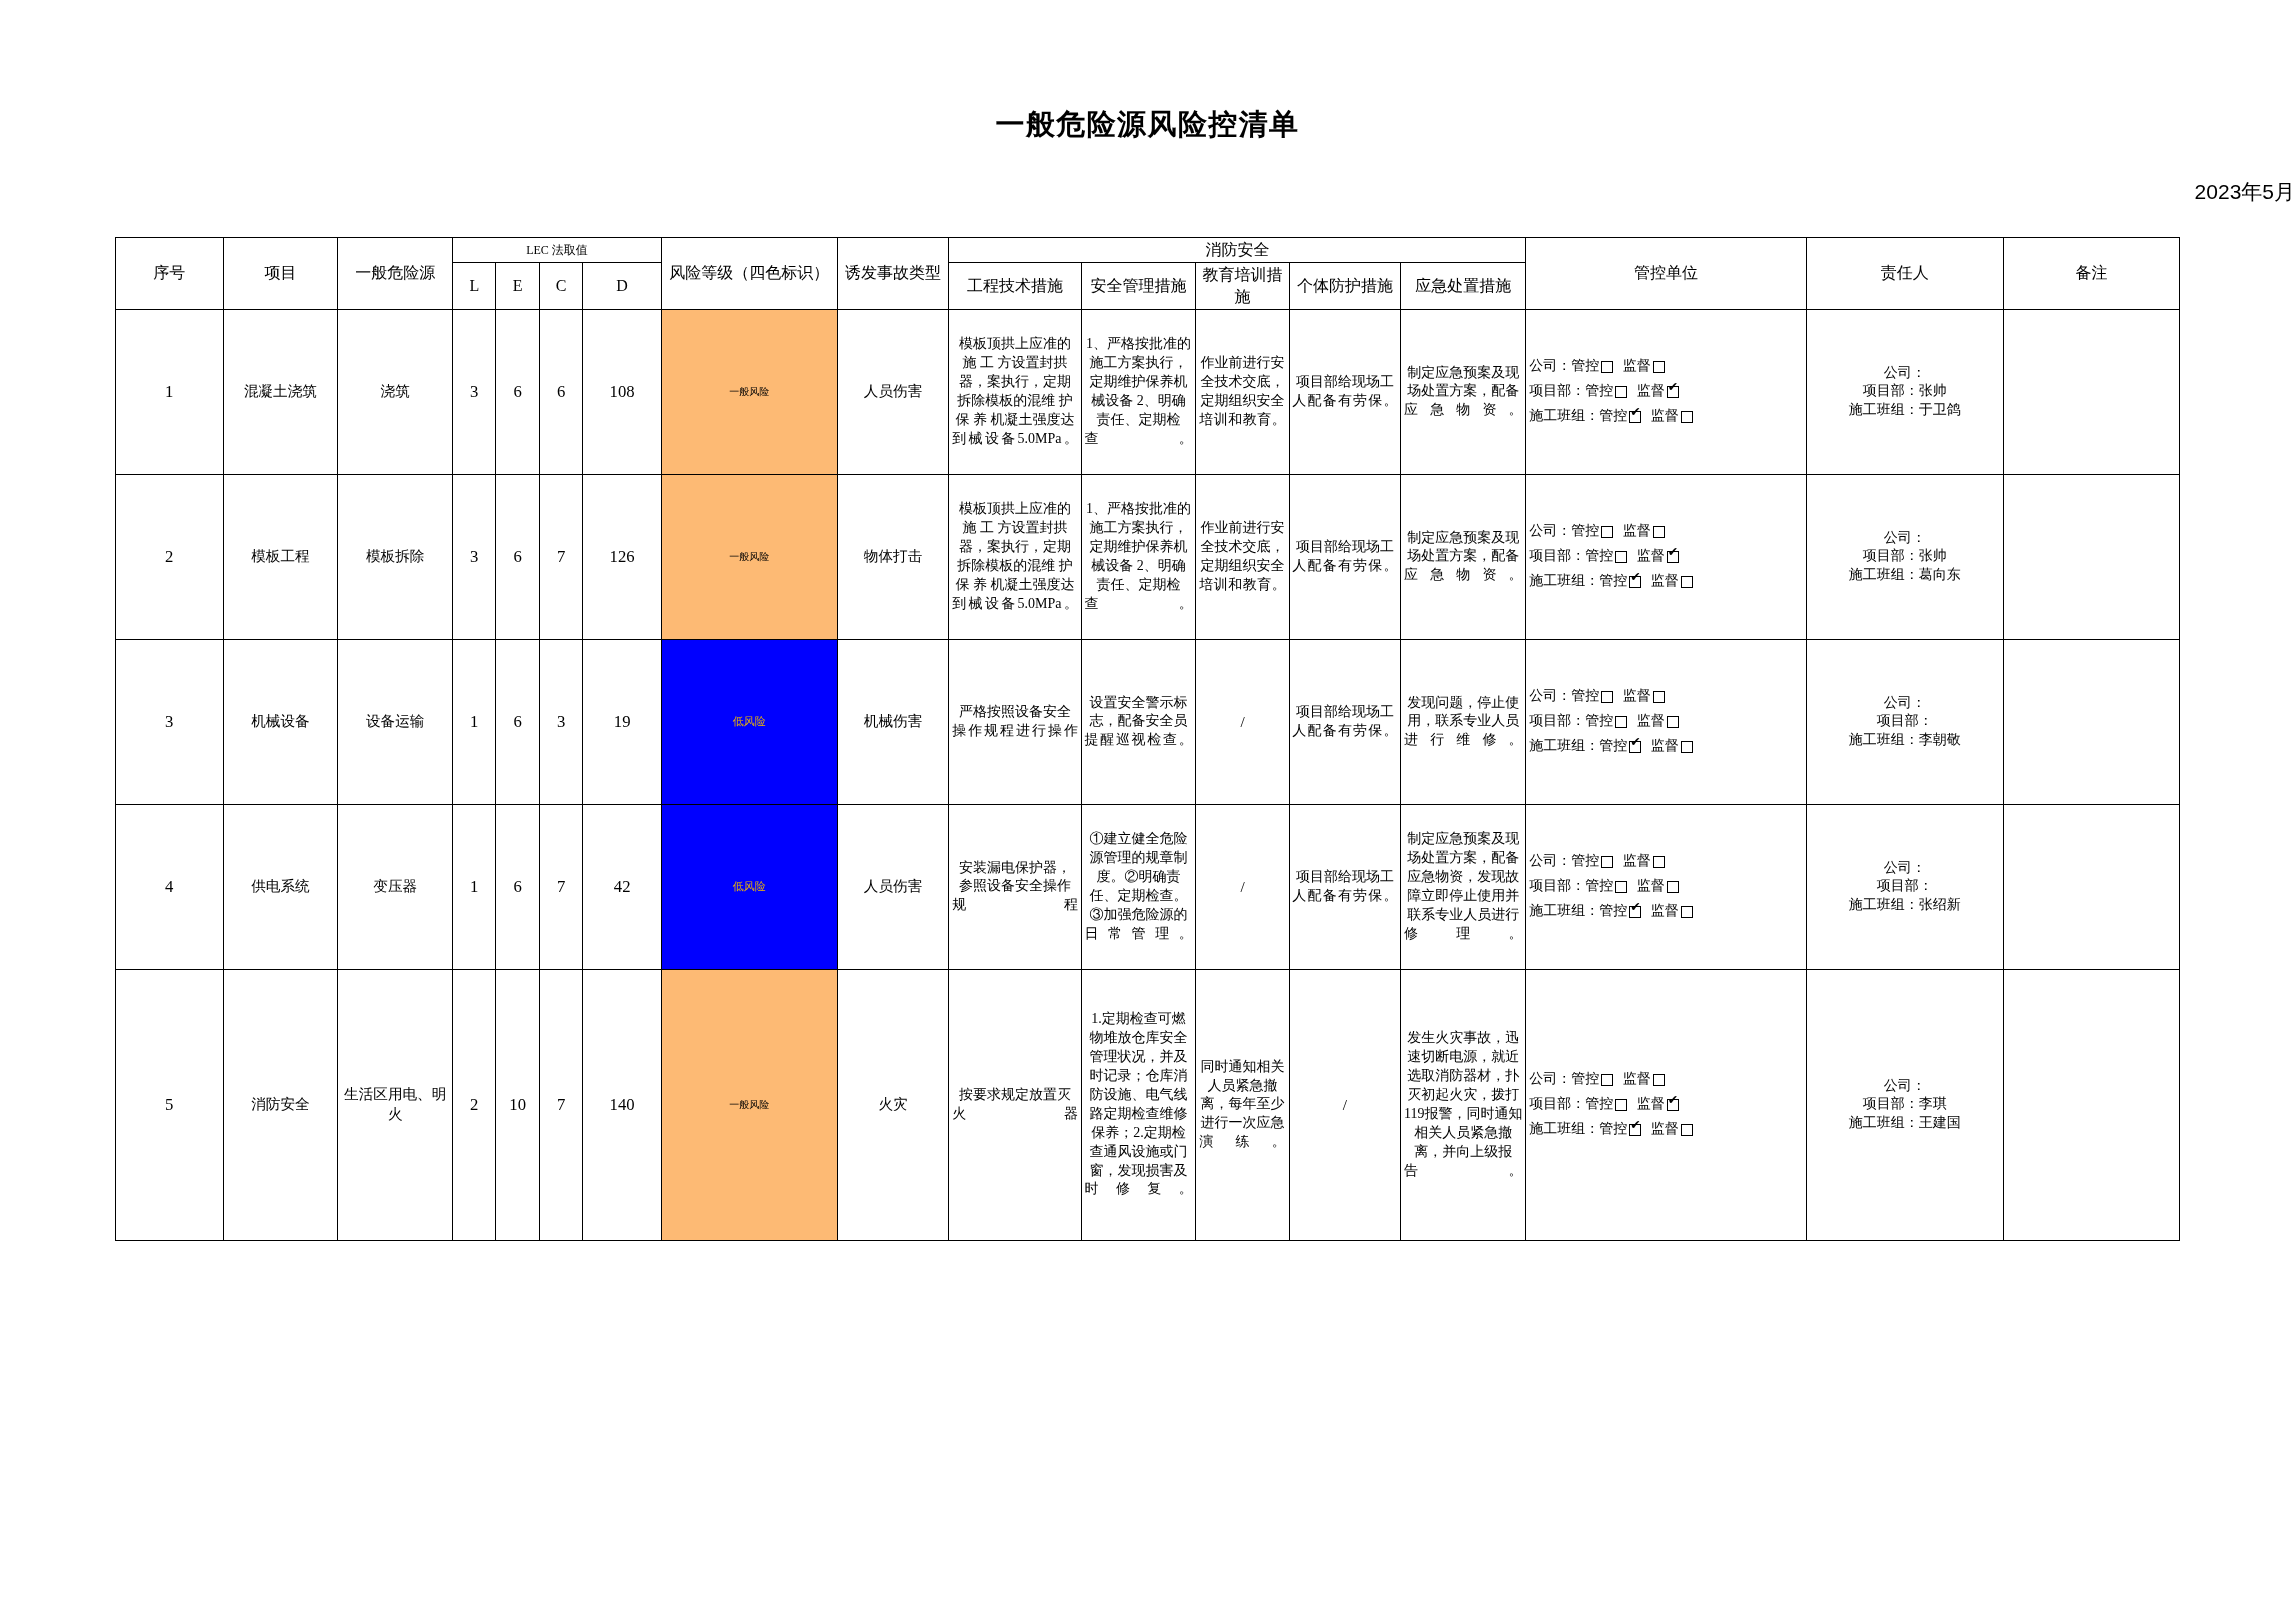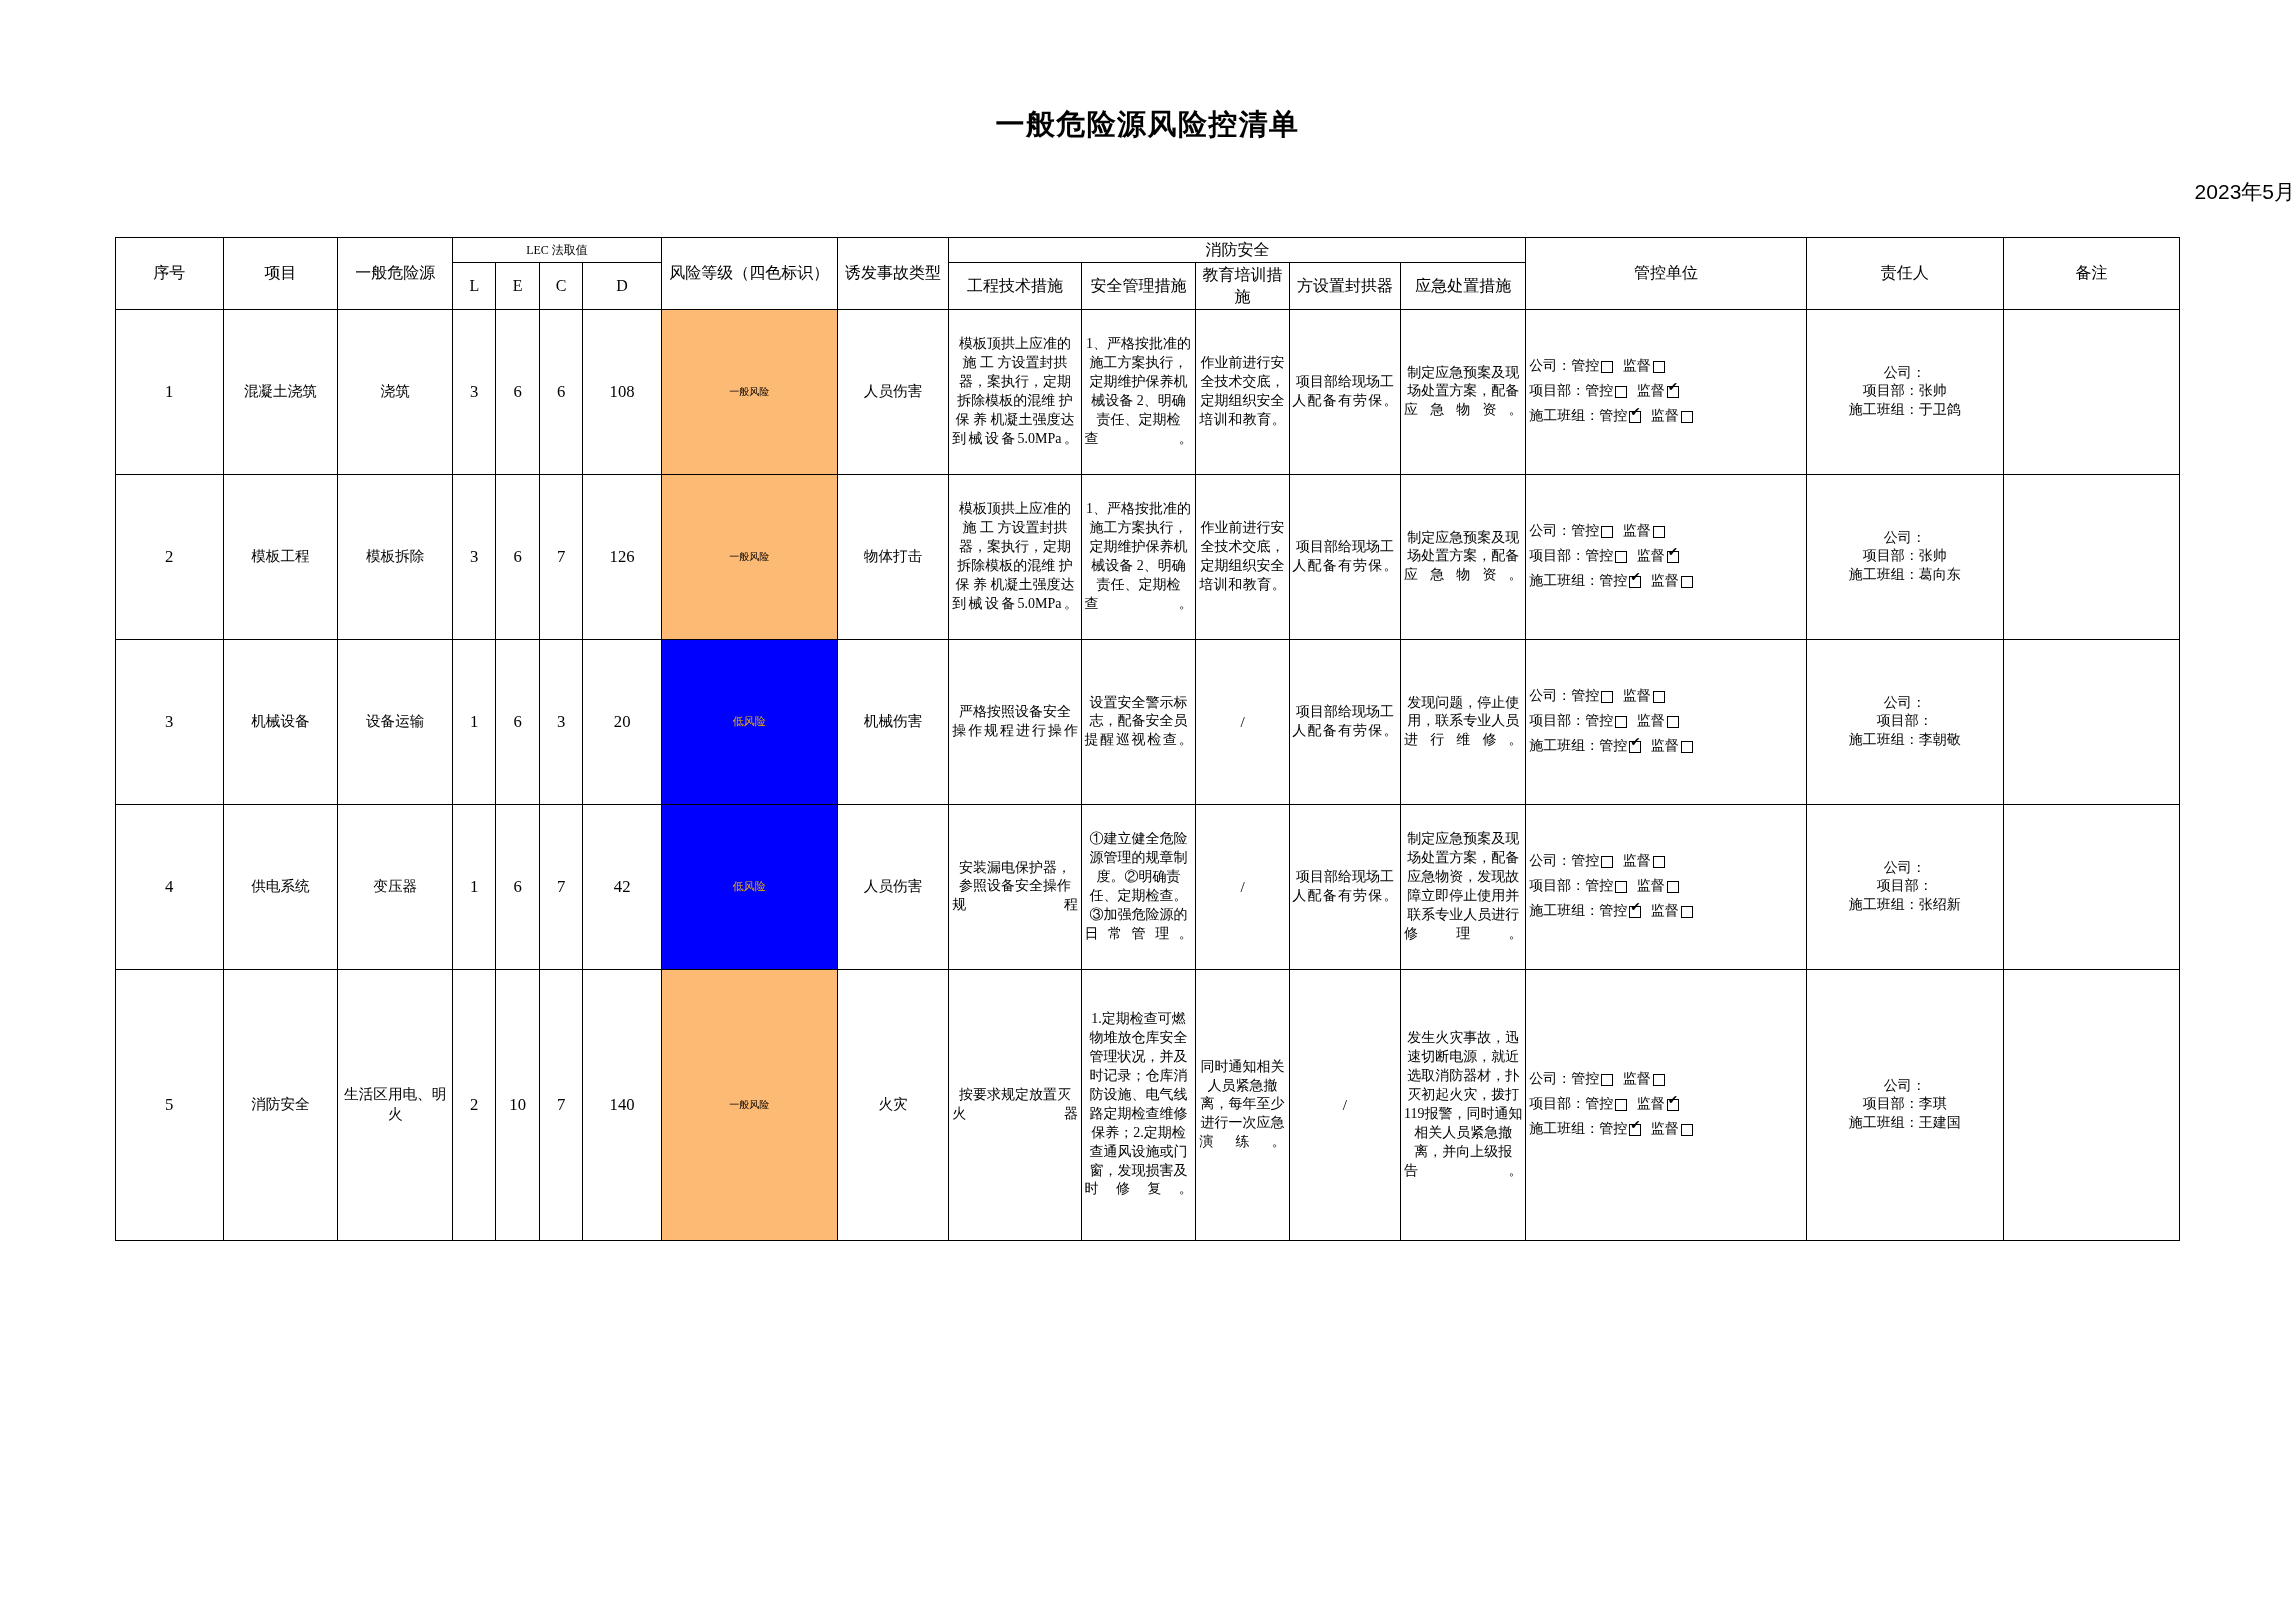--- a/index.html
+++ b/index.html
@@ -175,21 +175,21 @@
           <th rowspan="3">备注</th>
         </tr>
         <tr>
           <th rowspan="2">L</th>
           <th rowspan="2">E</th>
           <th rowspan="2">C</th>
           <th rowspan="2">D</th>
           <th rowspan="2">工程技术措施</th>
           <th rowspan="2">安全管理措施</th>
           <th rowspan="2">教育培训措施</th>
-          <th rowspan="2">方设置封拱器</th>
+          <th rowspan="2">个体防护措施</th>
           <th rowspan="2">应急处置措施</th>
         </tr>
         <tr></tr>
       </thead>
       <tbody>
           <tr style="height: 165px;">
             <td class="cellnum">1</td>
             <td class="center-txt">混凝土浇筑</td>
             <td class="center-txt">浇筑</td>
             <td class="cellnum">3</td>
@@ -278,21 +278,21 @@
             </td>
             <td></td>
           </tr>
           <tr style="height: 165px;">
             <td class="cellnum">3</td>
             <td class="center-txt">机械设备</td>
             <td class="center-txt">设备运输</td>
             <td class="cellnum">1</td>
             <td class="cellnum">6</td>
             <td class="cellnum">3</td>
-            <td class="cellnum">20</td>
+            <td class="cellnum">19</td>
             <td class="risk-blue">低风险</td>
             <td class="center-txt">机械伤害</td>
             <td class="small-l v-just">严格按照设备安全操作规程进行操作</td>
             <td class="small-l v-just">设置安全警示标志，配备安全员提醒巡视检查。</td>
             <td class="slash">/</td>
             <td class="small-l v-just">项目部给现场工人配备有劳保。</td>
             <td class="small-l v-just">发现问题，停止使用，联系专业人员进行维修。</td>
             <td class="ctrl">
               <div class="ctrl-line">
                 <span class="ctrl-lab">公司：</span>

